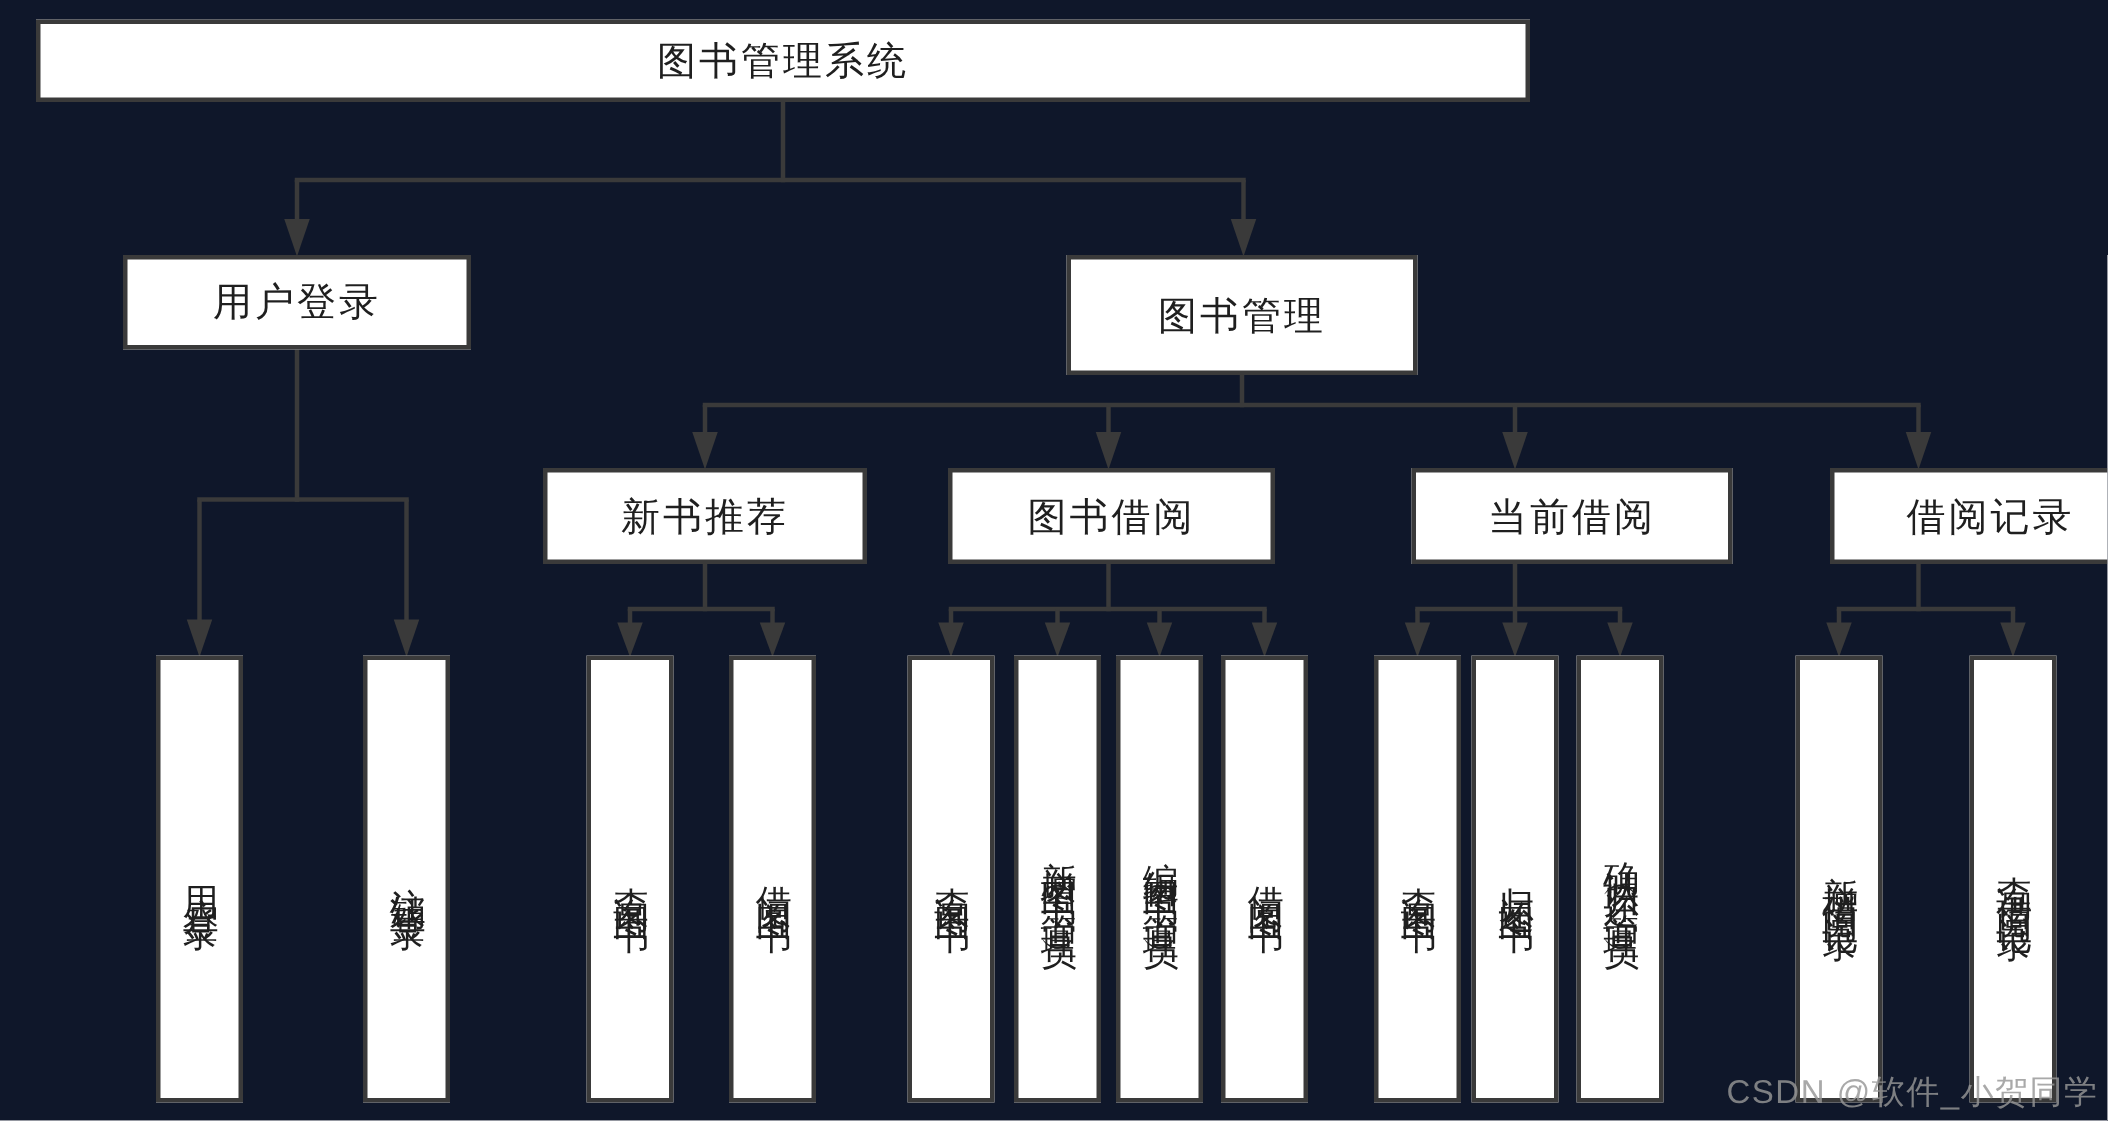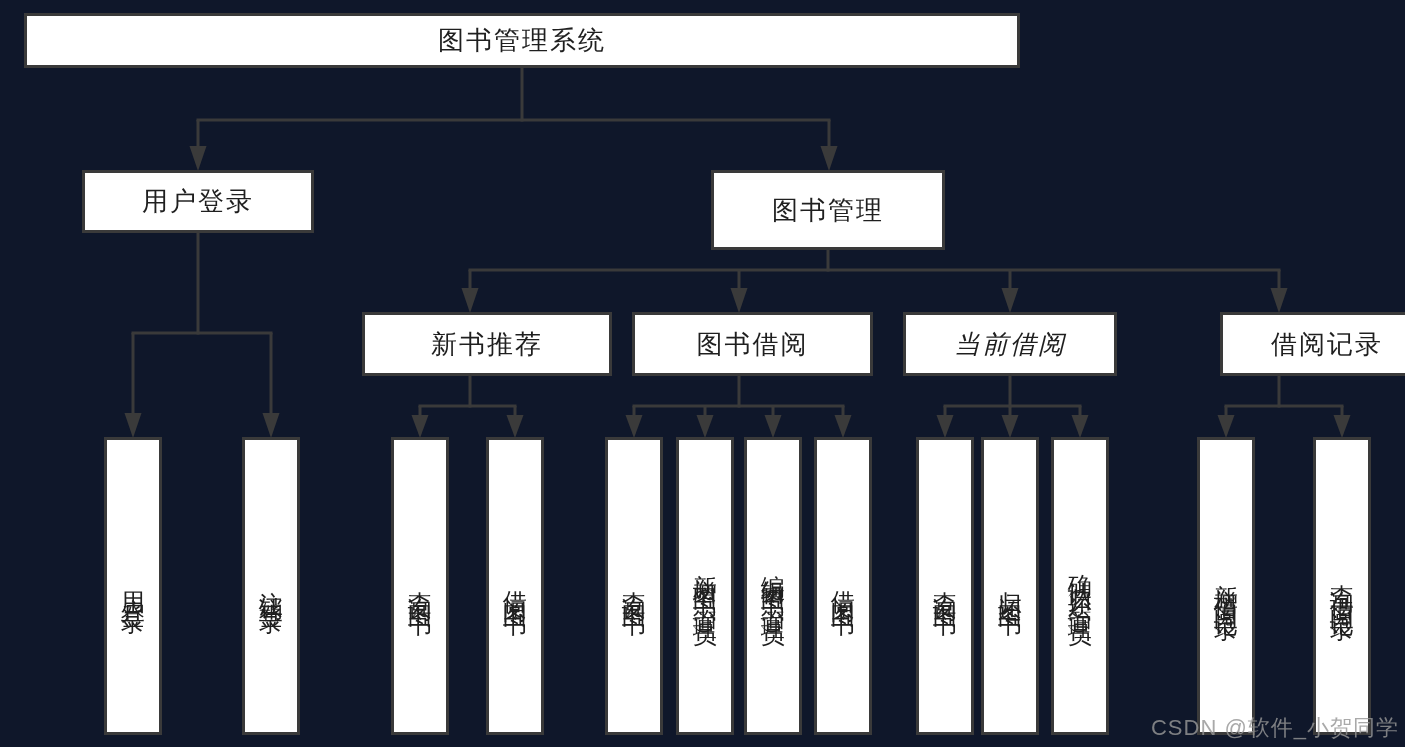--- a/index.html
+++ b/index.html
@@ -111,27 +111,27 @@
     <span>图书管理系统</span>
   </div>
 
   <div class="node h" style="left:82px;top:170px;width:232px;height:63px;">
     <span>用户登录</span>
   </div>
   <div class="node h" style="left:711px;top:170px;width:234px;height:80px;font-family:Liberation Mono, monospace;">
     <span>图书管理</span>
   </div>
 
-  <div class="node h" style="left:362px;top:312px;width:250px;height:64px;">
+  <div class="node h" style="left:362px;top:312px;width:216px;height:64px;">
     <span>新书推荐</span>
   </div>
-  <div class="node h" style="left:632px;top:312px;width:241px;height:64px;text-align:right;">
+  <div class="node h" style="left:632px;top:312px;width:218px;height:64px;text-align:right;">
     <span>图书借阅</span>
   </div>
-  <div class="node h" style="left:903px;top:312px;width:214px;height:64px;font-style:italic;">
+  <div class="node h" style="left:941px;top:312px;width:214px;height:64px;">
     <span>当前借阅</span>
   </div>
   <div class="node h" style="left:1172px;top:312px;width:214px;height:64px;margin-left:48px;">
     <span>借阅记录</span>
   </div>
 
   <div class="node v" style="left:104px;top:437px;width:58px;height:298px;">
     <span class="vtext">用户登录</span>
   </div>
   <div class="node v" style="left:242px;top:437px;width:58px;height:298px;">

